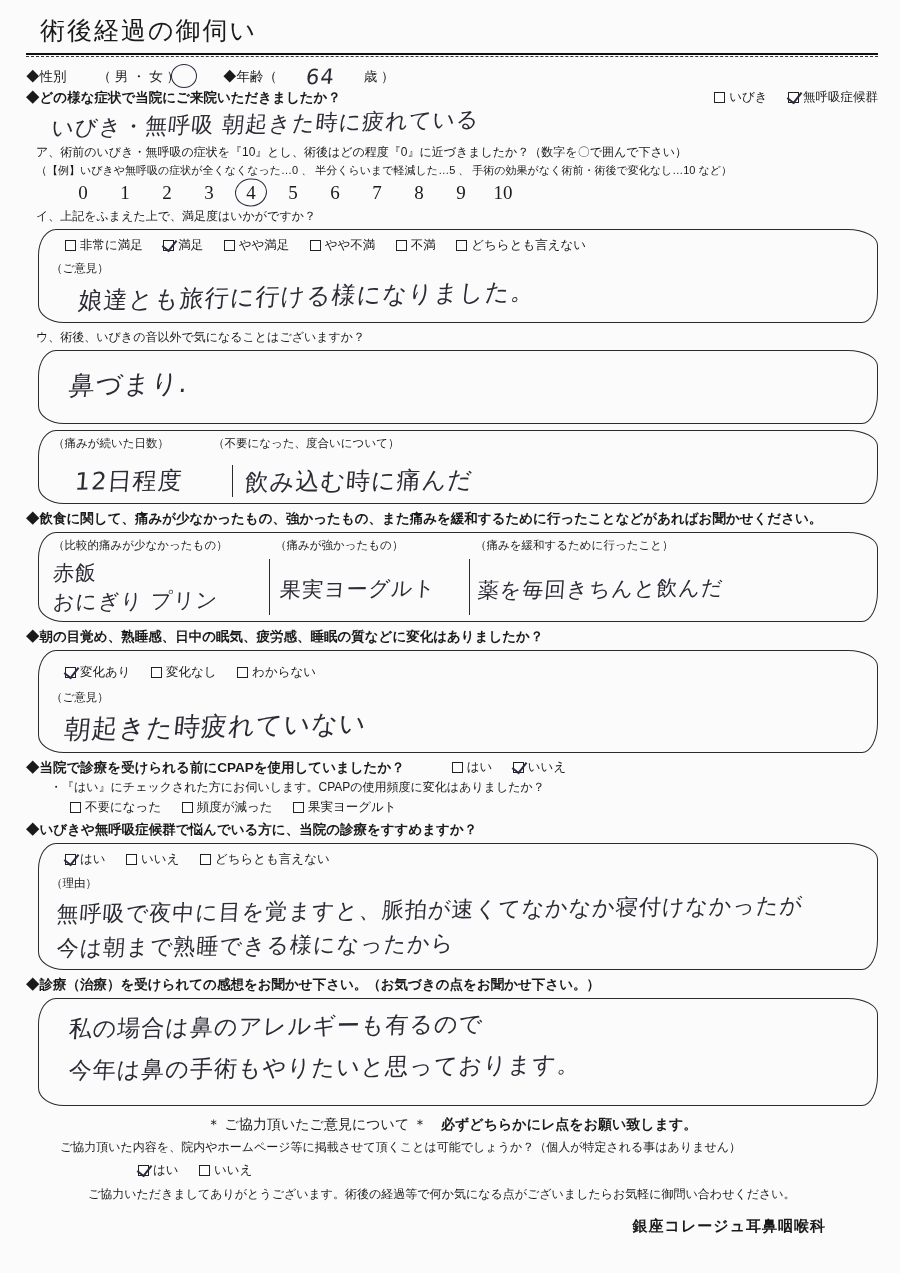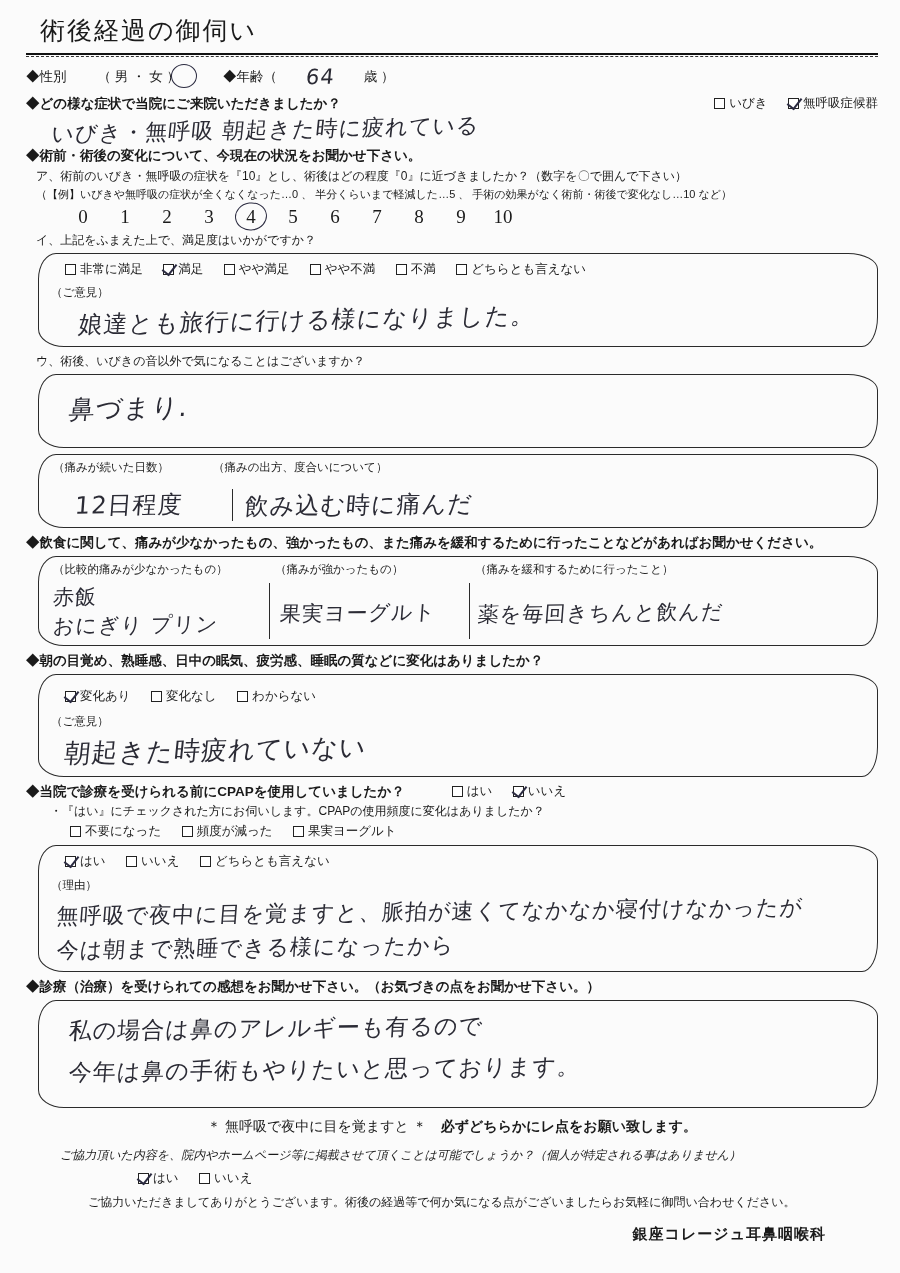--- a/index.html
+++ b/index.html
@@ -114,39 +114,38 @@
     <span>◆性別</span>
     <span style="margin-left:10px;position:relative;">
       <span>（ 男 ・ 女 ）</span>
       <span style="position:absolute;left:73px;top:-4px;width:26px;height:24px;border:1.6px solid #2b2b40;border-radius:50%;"></span>
     </span>
     <span style="margin-left:22px;">◆年齢（</span>
     <span class="hw hw-sk" style="font-size:21px;margin:0 8px;">64</span>
     <span>歳 ）</span>
   </div>
 
-  <div style="margin-top:6px;">
+  <div style="">
     <div class="row" style="justify-content:space-between;align-items:flex-end;">
       <span class="lbl b">◆どの様な症状で当院にご来院いただきましたか？</span>
       <span style="white-space:nowrap;">
         <span class="opt">
           <span class="cb"></span>
             <span>いびき</span>
         </span>
         <span class="opt" style="margin-right:0;">
           <span class="cb checked"></span>
             <span>無呼吸症候群</span>
         </span>
       </span>
     </div>
     <div class="hw hw-sk" style="font-size:22px;margin:2px 0 2px 26px;">いびき・無呼吸 朝起きた時に疲れている</div>
   </div>
 
   <div>
-    <div class="lbl b">◆術前・術後の変化について、今現在の状況をお聞かせ下さい。</div>
     <div class="sm" style="margin-left:10px;margin-top:3px;">ア、術前のいびき・無呼吸の症状を『10』とし、術後はどの程度『0』に近づきましたか？（数字を〇で囲んで下さい）</div>
     <div class="xs" style="margin-left:10px;margin-top:2px;">（【例】いびきや無呼吸の症状が全くなくなった…0 、 半分くらいまで軽減した…5 、 手術の効果がなく術前・術後で変化なし…10 など）</div>
 
     <div class="scale">
       <span class="n">0</span>
       <span class="n">1</span>
       <span class="n">2</span>
       <span class="n">3</span>
       <span class="n circled">4</span>
       <span class="n">5</span>
@@ -196,21 +195,21 @@
     </div>
   </div>
 
   <div>
     <div class="abox hand" style="padding:5px 8px 6px 8px;">
       <div class="cols">
         <div class="col" style="flex:0 0 160px;">
           <div class="note">（痛みが続いた日数）</div>
         </div>
         <div class="col">
-          <div class="note">（痛みの出方、度合いについて）</div>
+          <div class="note">（不要になった、度合いについて）</div>
         </div>
       </div>
       <div class="cols" style="margin-top:14px;">
         <div class="col" style="flex:0 0 185px;">
           <div class="hw hw-sk2" style="font-size:24px;margin-left:22px;">12日程度</div>
         </div>
         <div class="col vdiv" style="padding-left:12px;">
           <div class="hw hw-sk2" style="font-size:24px;">飲み込む時に痛んだ</div>
         </div>
       </div>
@@ -293,20 +292,21 @@
           <span>頻度が減った</span>
         </span>
       <span class="opt">
           <span class="cb"></span>
           <span>果実ヨーグルト</span>
         </span>
     </div>
   </div>
 
   <div style="margin-top:4px;">
+    <div class="lbl b">◆いびきや無呼吸症候群で悩んでいる方に、当院の診療をすすめますか？</div>
     <div class="abox hand" style="padding-top:7px;">
       <div style="margin-left:14px;">
         <span class="opt">
             <span class="cb checked"></span>
             <span>はい</span>
           </span>
         <span class="opt">
             <span class="cb"></span>
             <span>いいえ</span>
           </span>
@@ -324,24 +324,24 @@
   <div>
     <div class="lbl b">◆診療（治療）を受けられての感想をお聞かせ下さい。（お気づきの点をお聞かせ下さい。）</div>
     <div class="abox hand" style="height:108px;padding-top:10px;">
       <div class="hw hw-sk2" style="font-size:23px;margin:2px 0 0 18px;">私の場合は鼻のアレルギーも有るので</div>
       <div class="hw hw-sk2" style="font-size:23px;margin:10px 0 0 18px;">今年は鼻の手術もやりたいと思っております。</div>
     </div>
   </div>
 
   <div class="footer-note">
     <div class="center" style="font-size:14px;">
-      <span>＊ 無呼吸で夜中に目を覚ますと ＊</span>
+      <span>＊ ご協力頂いたご意見について ＊</span>
       <span class="b" style="margin-left:10px;">必ずどちらかにレ点をお願い致します。</span>
     </div>
-    <div class="sm" style="margin-left:34px;margin-top:11px;font-style:italic;">ご協力頂いた内容を、院内やホームページ等に掲載させて頂くことは可能でしょうか？（個人が特定される事はありません）</div>
+    <div class="sm" style="margin-left:34px;margin-top:5px;">ご協力頂いた内容を、院内やホームページ等に掲載させて頂くことは可能でしょうか？（個人が特定される事はありません）</div>
     <div style="margin-left:112px;margin-top:6px;">
       <span class="opt">
           <span class="cb checked"></span>
           <span>はい</span>
         </span>
       <span class="opt">
           <span class="cb"></span>
           <span>いいえ</span>
         </span>
     </div>

